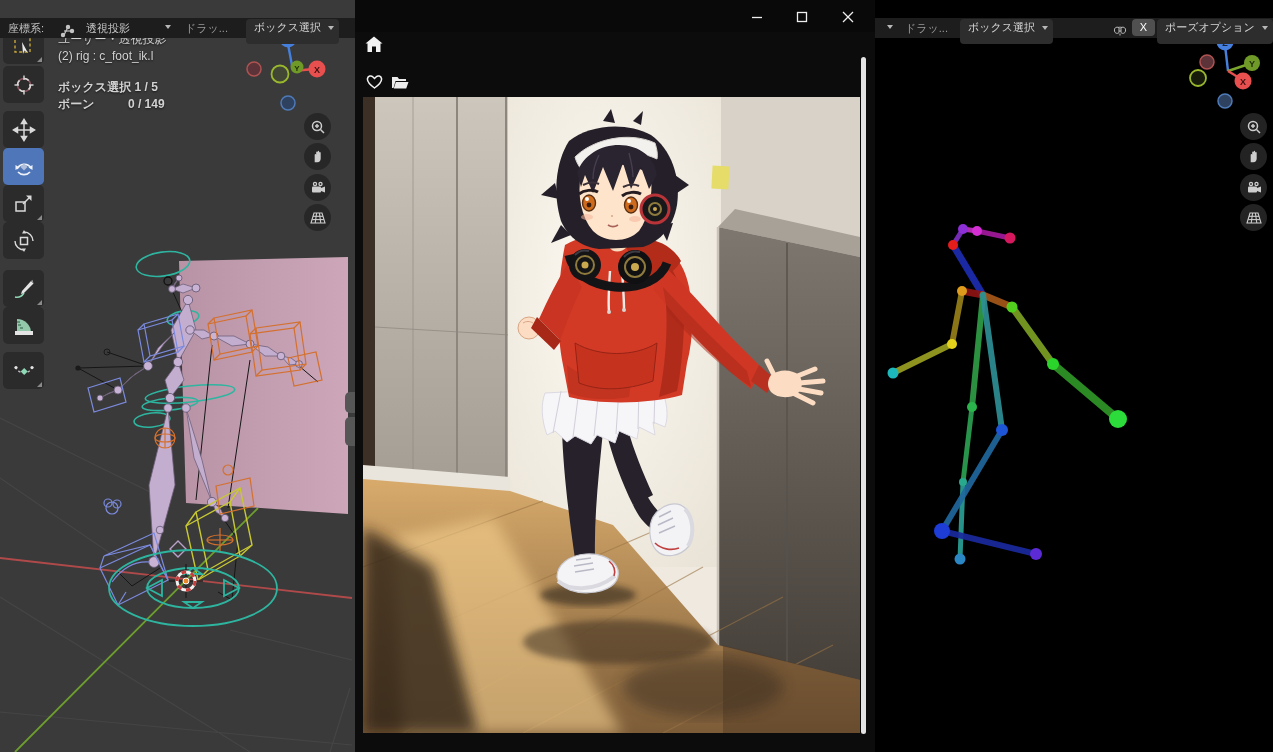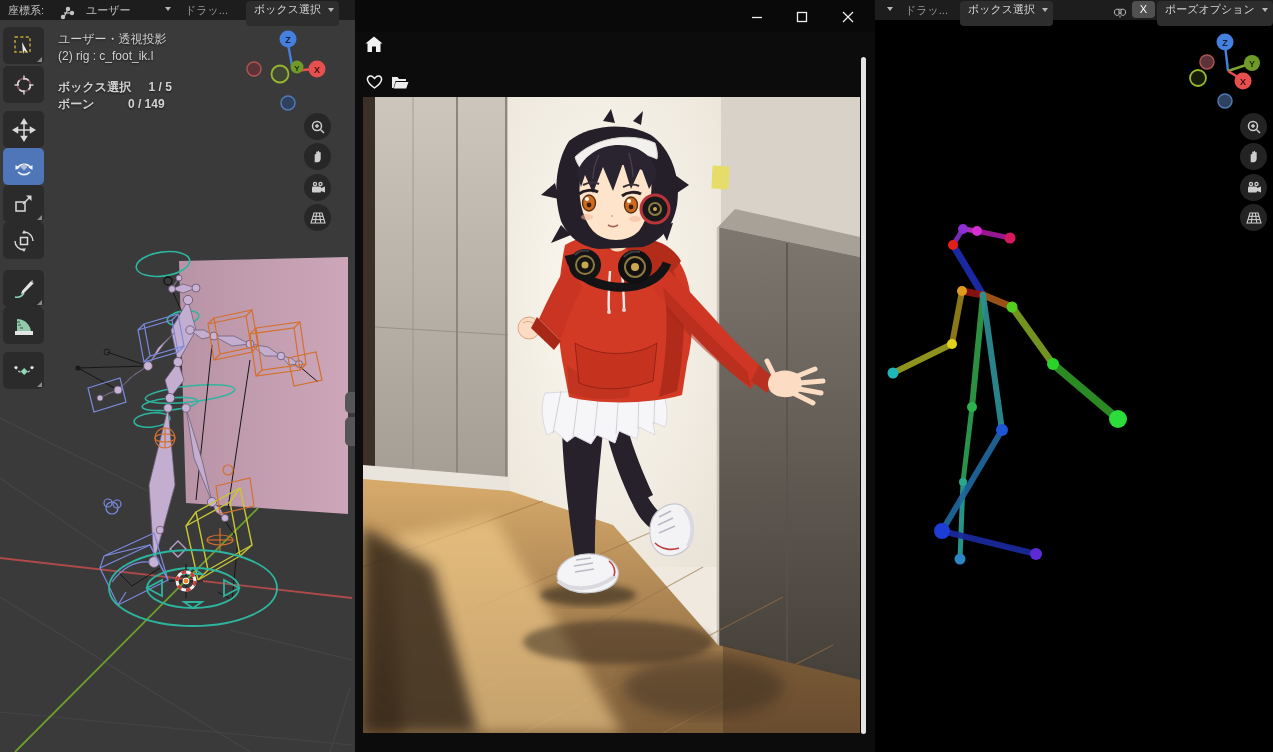--- a/index.html
+++ b/index.html
@@ -1,21 +1,21 @@
 <!DOCTYPE html>
 <html><head>
 <meta charset="utf-8">
 <style>
   html,body{margin:0;padding:0;background:#000;width:1273px;height:752px;overflow:hidden;
     font-family:"Liberation Sans","DejaVu Sans",sans-serif;-webkit-font-smoothing:antialiased;}
   #stage{position:relative;width:1273px;height:752px;background:#000;}
   .vp{position:absolute;top:0;height:752px;overflow:hidden;}
   #vp-left{left:0;width:355px;background:#3a3a3a;}
   #vp-right{left:875px;width:398px;background:#000;}
-  .vp-header{position:absolute;top:0;left:0;right:0;height:20px;background:#1d1d1d;
+  .vp-header{position:absolute;top:18px;left:0;right:0;height:20px;background:#1d1d1d;
     color:#c9c9c9;font-size:11px;line-height:20px;white-space:nowrap;z-index:30;}
   .hdr-item{position:absolute;top:0;height:20px;line-height:20px;color:#c3c3c3;}
   .hdr-btn{position:absolute;top:1px;height:17px;line-height:17px;background:#2d2d2d;
     border-radius:4px;color:#d6d6d6;padding:0 18px 8px 8px;font-size:11px;}
   .hdr-btn.toggled{background:#505050;color:#fff;padding:0 5px;}
   .chev{position:absolute;right:5px;top:7px;width:0;height:0;border-left:3.5px solid transparent;
     border-right:3.5px solid transparent;border-top:4px solid #b8b8b8;}
   
   .toolbtn{position:absolute;left:3px;width:41px;height:37px;background:#2b2b2b;border-radius:5px;
     display:flex;align-items:center;justify-content:center;z-index:20;}
@@ -232,34 +232,34 @@
       <span class="hdr-item" style="left:8px;">座標系:</span>
       <svg class="hdr-item" style="left:60px;top:3px;" width="16" height="14" viewBox="0 0 16 14">
         <g stroke="#c3c3c3" stroke-width="1.2" fill="none">
           <line x1="4" y1="7" x2="12" y2="7"></line>
             <line x1="8" y1="3" x2="4" y2="11"></line>
           <circle cx="12" cy="7" r="1.6" fill="#c3c3c3"></circle>
             <circle cx="8" cy="3" r="1.6" fill="#c3c3c3"></circle>
             <circle cx="3" cy="11" r="1.6" fill="#c3c3c3"></circle>
         </g>
       </svg>
-      <span class="hdr-item" style="left:86px;">ユーザー</span>
+      <span class="hdr-item" style="left:86px;">透視投影</span>
       <span class="chev" style="left:165px;"></span>
       <span class="hdr-item" style="left:185px;color:#9a9a9a;">ドラッ...</span>
       <span class="hdr-btn" style="left:246px;">
         <span>ボックス選択</span>
         <span class="chev"></span>
       </span>
     </div>
 
     <div class="ovl" style="left:58px;top:31px;">ユーザー・透視投影</div>
     <div class="ovl" style="left:58px;top:49px;">(2) rig : c_foot_ik.l</div>
     <div class="ovl" style="left:58px;top:79px;font-weight:bold;">
       <span>ボックス選択</span>
-      <span style="margin-left:14px;">1 / 5</span>
+      <span style="">1 / 5</span>
     </div>
     <div class="ovl" style="left:58px;top:96px;font-weight:bold;">
       <span>ボーン</span>
       <span style="margin-left:30px;">0 / 149</span>
     </div>
 
     <div class="toolbtn" style="top:27px;">
       <svg width="24" height="24" viewBox="0 0 24 24">
         <rect x="3" y="3" width="15" height="15" fill="none" stroke="#c8a83a" stroke-width="1.4" stroke-dasharray="3 2.4"></rect>
         <polygon points="10,8 16,19 12.5,16.5 11,20" fill="#e8e8e8"></polygon>

